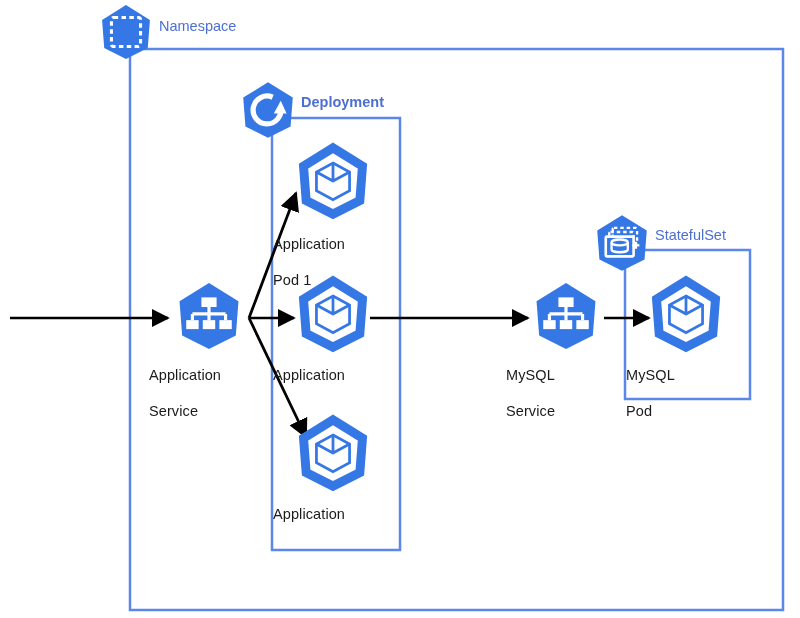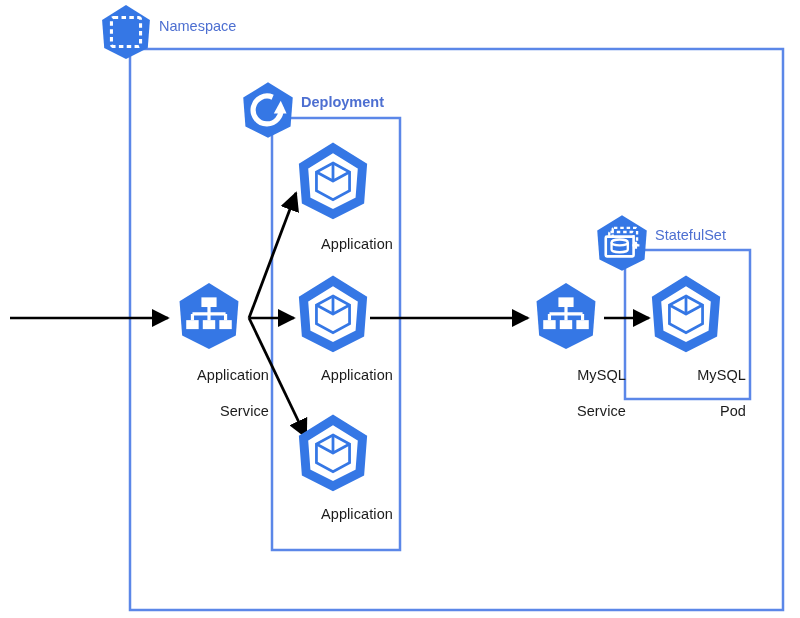--- a/index.html
+++ b/index.html
@@ -19,21 +19,21 @@
   }
   #diagram-svg {
     position: absolute;
     left: 0;
     top: 0;
     width: 800px;
     height: 618px;
   }
   .node-label {
     position: absolute;
-    text-align: right;
+    text-align: left;
     color: #1b1b1b;
     font-size: 14.5px;
     line-height: 18px;
     letter-spacing: 0.1px;
     white-space: pre-line;
     font-family: "Liberation Sans", sans-serif;
   }
   .group-label {
     position: absolute;
     color: #4d6fd1;
@@ -171,20 +171,21 @@
 
   <div class="group-label" style="left:655px; top:227px;">StatefulSet</div>
 
   <div class="node-label" style="left:149px; top:348px; width:120px;">
     <div>Application</div>
     <div>Service</div>
   </div>
 
   <div class="node-label" style="left:273px; top:217px; width:120px;">
     <div>Application</div>
+    <div>Pod 1</div>
   </div>
 
   <div class="node-label" style="left:273px; top:348px; width:120px;">
     <div>Application</div>
   </div>
 
   <div class="node-label" style="left:273px; top:487px; width:120px;">
     <div>Application</div>
   </div>
 

